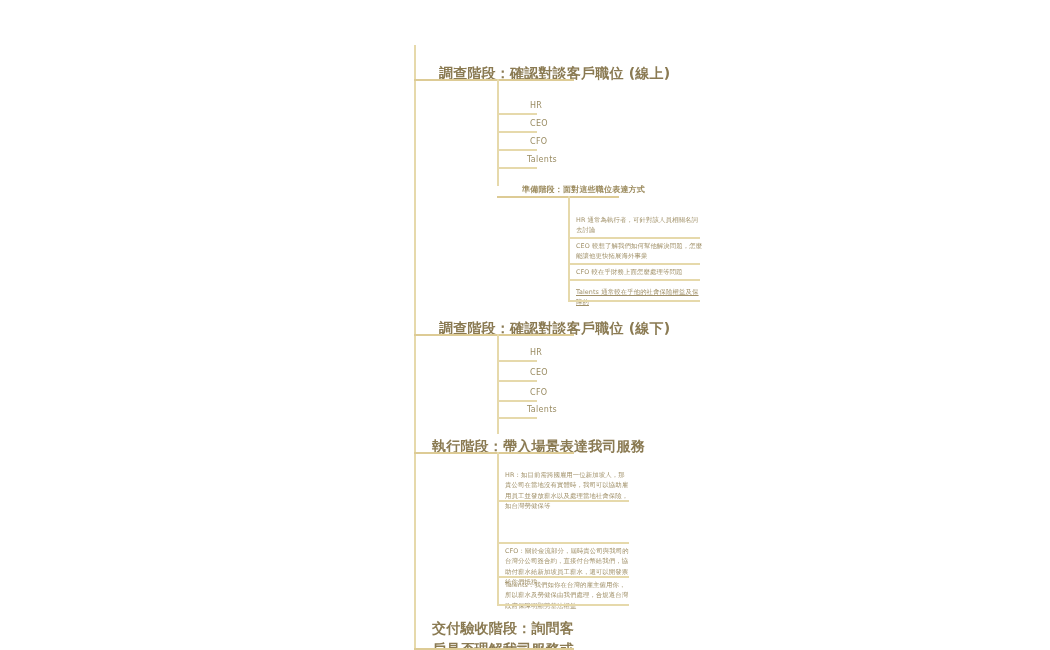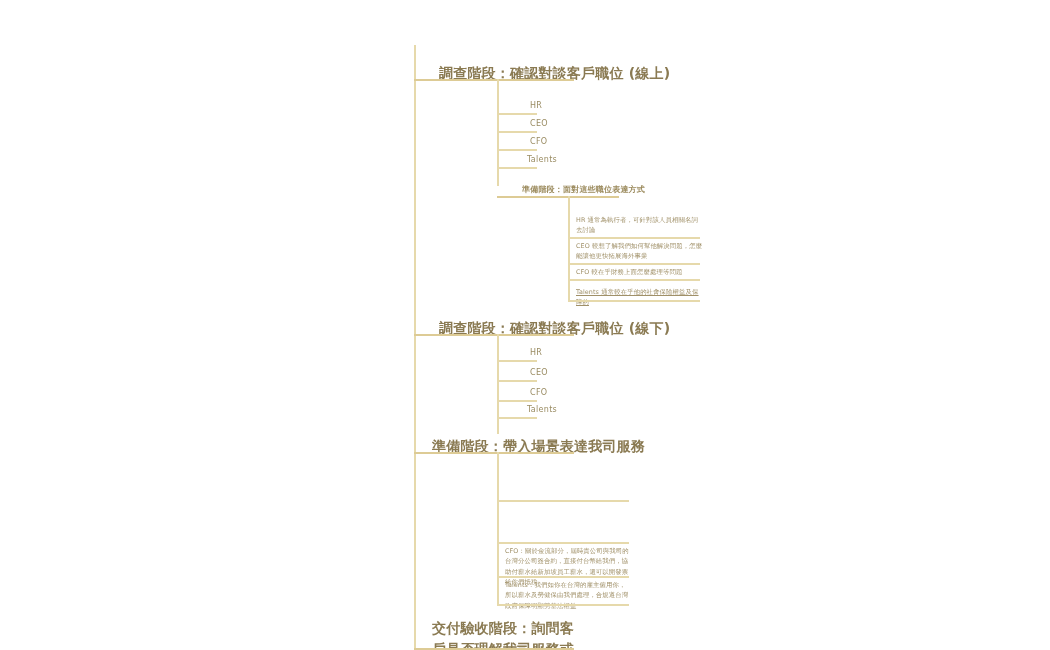--- a/index.html
+++ b/index.html
@@ -153,25 +153,26 @@
 
   <div class="role-label" style="left:509px; top:368px;">CEO</div>
   <div class="underline" style="left:497px; top:380px; width:40px;"></div>
 
   <div class="role-label" style="left:509px; top:388px;">CFO</div>
   <div class="underline" style="left:497px; top:400px; width:40px;"></div>
 
   <div class="role-label" style="left:506px; top:405px;">Talents</div>
   <div class="underline" style="left:497px; top:417px; width:40px;"></div>
 
-  <div class="stage-label" style="left:432px; top:436px;">準備階段：帶入場景表達我司服務</div>
+  <div class="stage-label" style="left:432px; top:436px;">執行階段：帶入場景表達我司服務</div>
   <div class="underline strong" style="left:414px; top:452px; width:160px;"></div>
 
   <div class="vline" style="left:497px; top:452px; height:153px;"></div>
 
+  <div class="note w128" style="left:505px; top:470px;">HR：如目前需跨國雇用一位新加坡人，那貴公司在當地沒有實體時，我司可以協助雇用員工並發放薪水以及處理當地社會保險，如台灣勞健保等</div>
   <div class="underline" style="left:497px; top:500px; width:132px;"></div>
 
   <div class="underline" style="left:497px; top:542px; width:132px;"></div>
 
   <div class="note w128" style="left:505px; top:546px;">CFO：關於金流部分，屆時貴公司與我司的台灣分公司簽合約，直接付台幣給我們，協助付薪水給新加坡員工薪水，還可以開發票給你們抵稅</div>
   <div class="underline" style="left:497px; top:576px; width:132px;"></div>
 
   <div class="note w128" style="left:505px; top:580px;">Talents：我們如你在台灣的雇主僱用你，所以薪水及勞健保由我們處理，合規遵台灣政府保障明顯勞基法權益</div>
   <div class="underline" style="left:497px; top:604px; width:132px;"></div>
 

